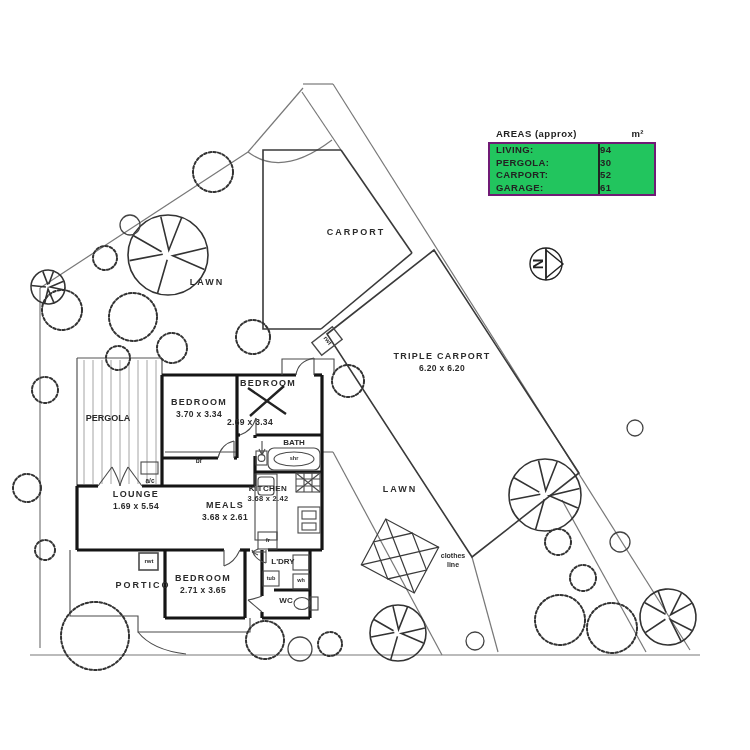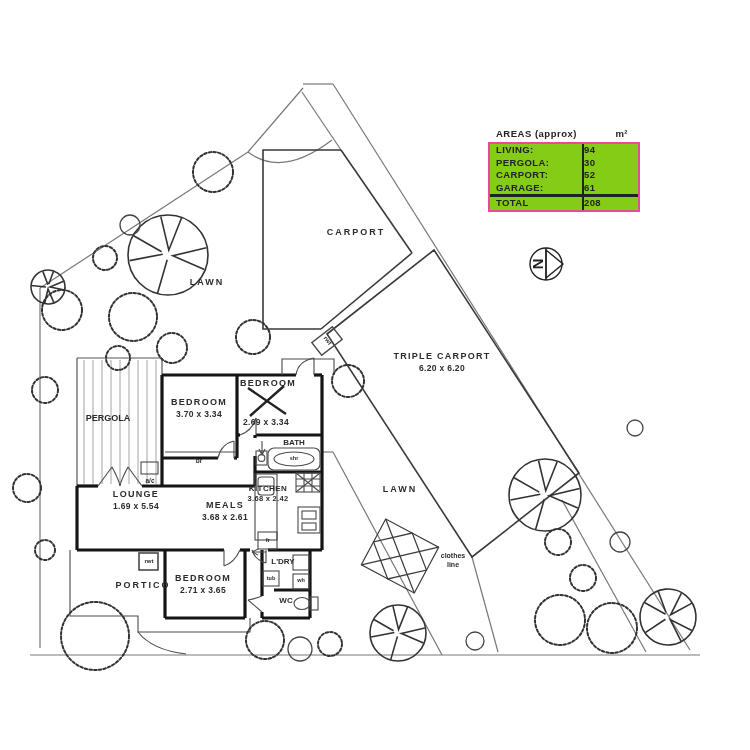--- a/index.html
+++ b/index.html
@@ -9,24 +9,24 @@
   .lbl{position:absolute;transform:translate(-50%,-50%);font-weight:bold;font-size:9px;
        color:#2b2b2b;text-align:center;white-space:nowrap;line-height:1.3;}
   .room-name{display:block;letter-spacing:1.3px;}
   .dims{display:block;font-size:8.5px;letter-spacing:.3px;}
   .wide{letter-spacing:2px;}
   .sm{font-size:6.5px;font-weight:bold;letter-spacing:0;}
   .xs{font-size:5.5px;font-weight:bold;}
   .rot{transform:translate(-50%,-50%) rotate(52deg);}
   .north-n{position:absolute;transform:translate(-50%,-50%) rotate(90deg);
        font-size:15px;font-weight:bold;color:#222;}
-  .areas{position:absolute;left:488px;top:128px;width:152px;color:#222;}
+  .areas{position:absolute;left:488px;top:128px;width:168px;color:#222;}
   .areas-head{display:flex;justify-content:space-between;font-size:9.5px;font-weight:bold;
        letter-spacing:.5px;padding:0 12px 3px 8px;}
-  .areas-box{border:2px solid #ec4899;background:#84cc16;}
+  .areas-box{border:2px solid #701a75;background:#22c55e;}
   .arow{display:flex;font-size:9.5px;font-weight:bold;letter-spacing:.4px;line-height:12.5px;}
   .arow .al{flex:1;padding-left:6px;}
   .arow .av{width:44px;border-left:2px solid #222;text-align:left;padding-right:10px;}
   .atotal{border-top:3px solid #222;}
 </style>
 </head>
 <body>
 
 <div id="plan">
 
@@ -237,21 +237,21 @@
 <div class="lbl wide" style="left:400px;top:490px;">LAWN</div>
 <div class="lbl" style="left:108px;top:419px;">PERGOLA</div>
 
 <div class="lbl" style="left:199px;top:408px;">
   <span class="room-name">BEDROOM</span>
   <span class="dims">3.70 x 3.34</span>
 </div>
 <div class="lbl" style="left:268px;top:384px;">
   <span class="room-name">BEDROOM</span>
 </div>
-<div class="lbl" style="left:266px;top:423px;">
+<div class="lbl" style="left:250px;top:423px;">
   <span class="dims">2.69 x 3.34</span>
 </div>
 <div class="lbl" style="left:203px;top:584px;">
   <span class="room-name">BEDROOM</span>
   <span class="dims">2.71 x 3.65</span>
 </div>
 <div class="lbl" style="left:136px;top:500px;">
   <span class="room-name">LOUNGE</span>
   <span class="dims">1.69 x 5.54</span>
 </div>
@@ -299,20 +299,16 @@
       <span class="av">30</span>
     </div>
     <div class="arow">
       <span class="al">CARPORT:</span>
       <span class="av">52</span>
     </div>
     <div class="arow">
       <span class="al">GARAGE:</span>
       <span class="av">61</span>
     </div>
-    <div class="arow atotal">
-      <span class="al">TOTAL</span>
-      <span class="av">208</span>
-    </div>
   </div>
 </div>
 
 </div>
 
 </body></html>

